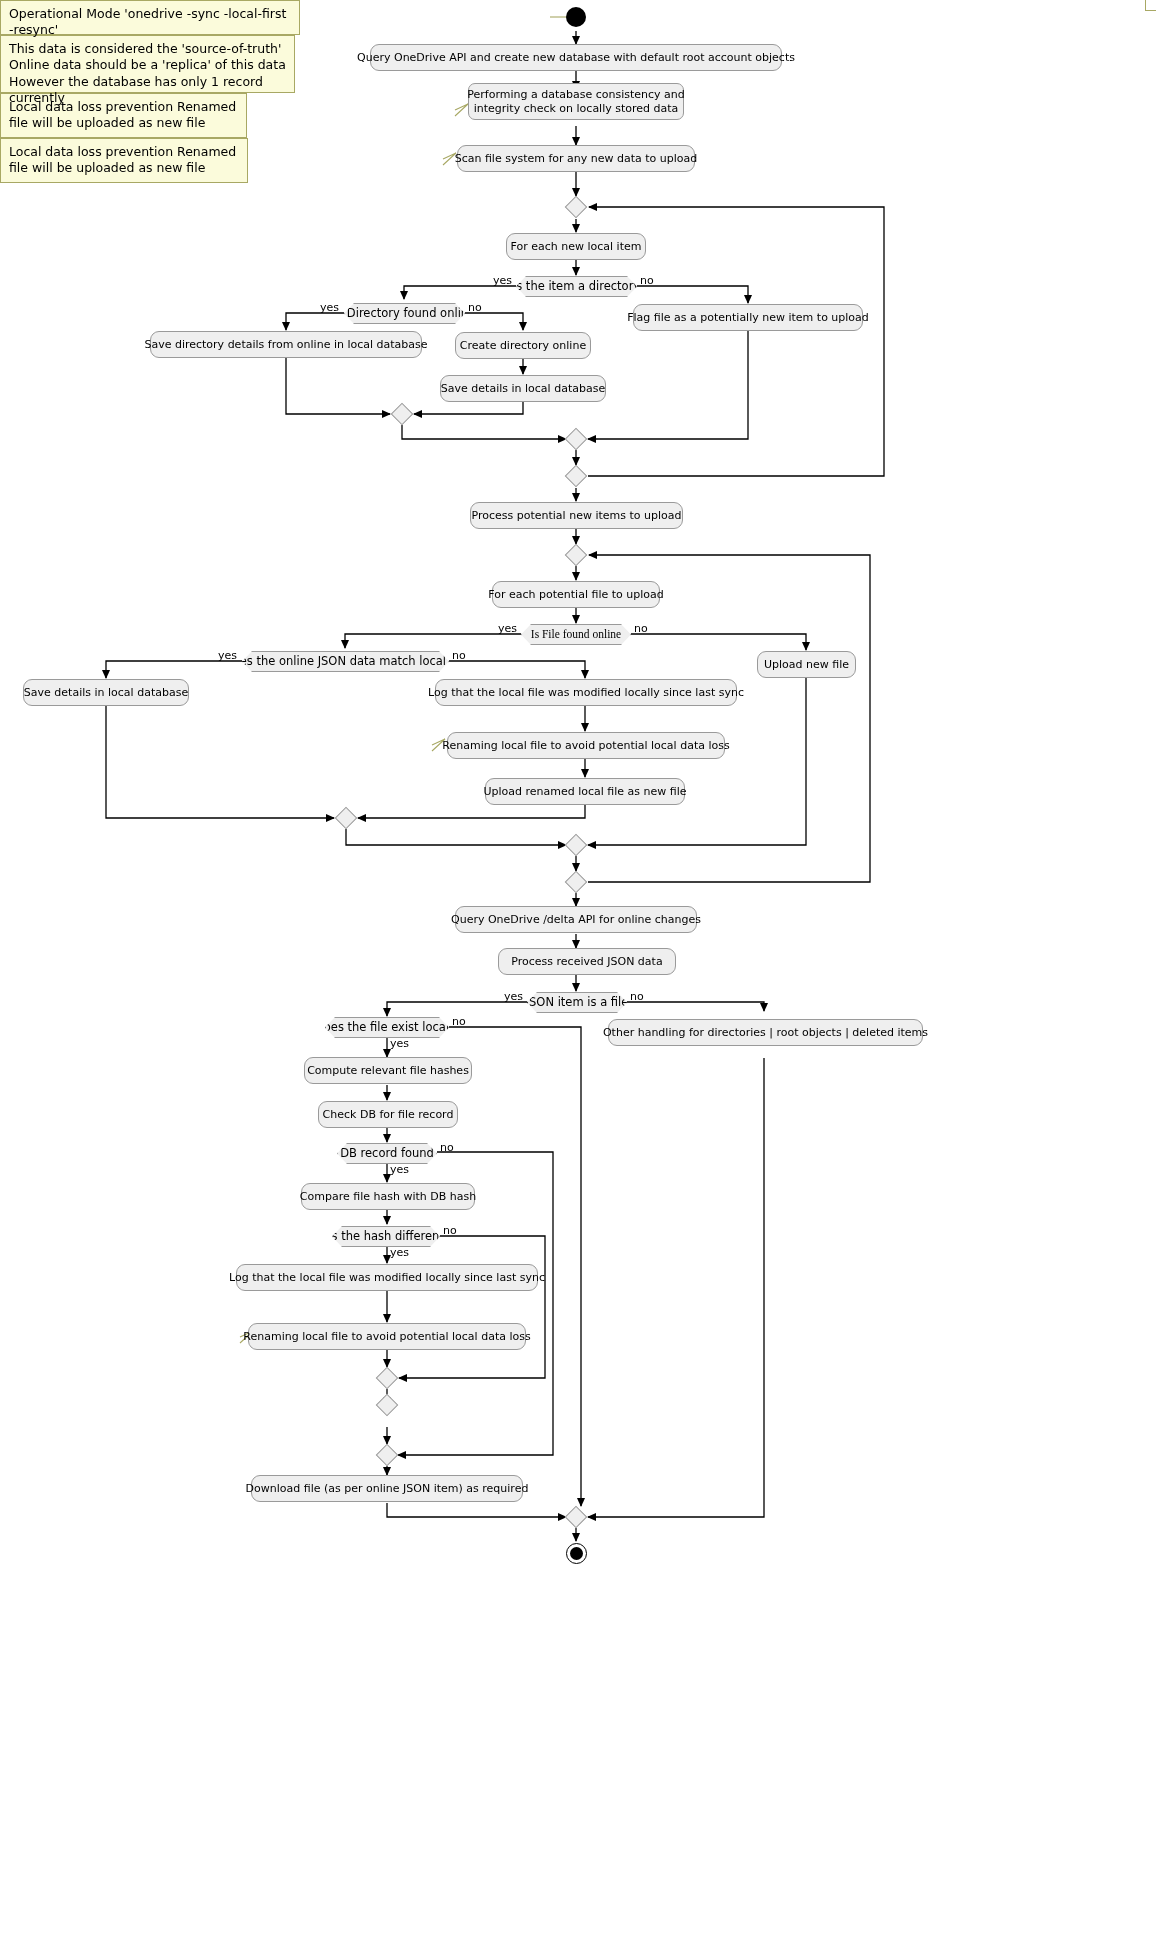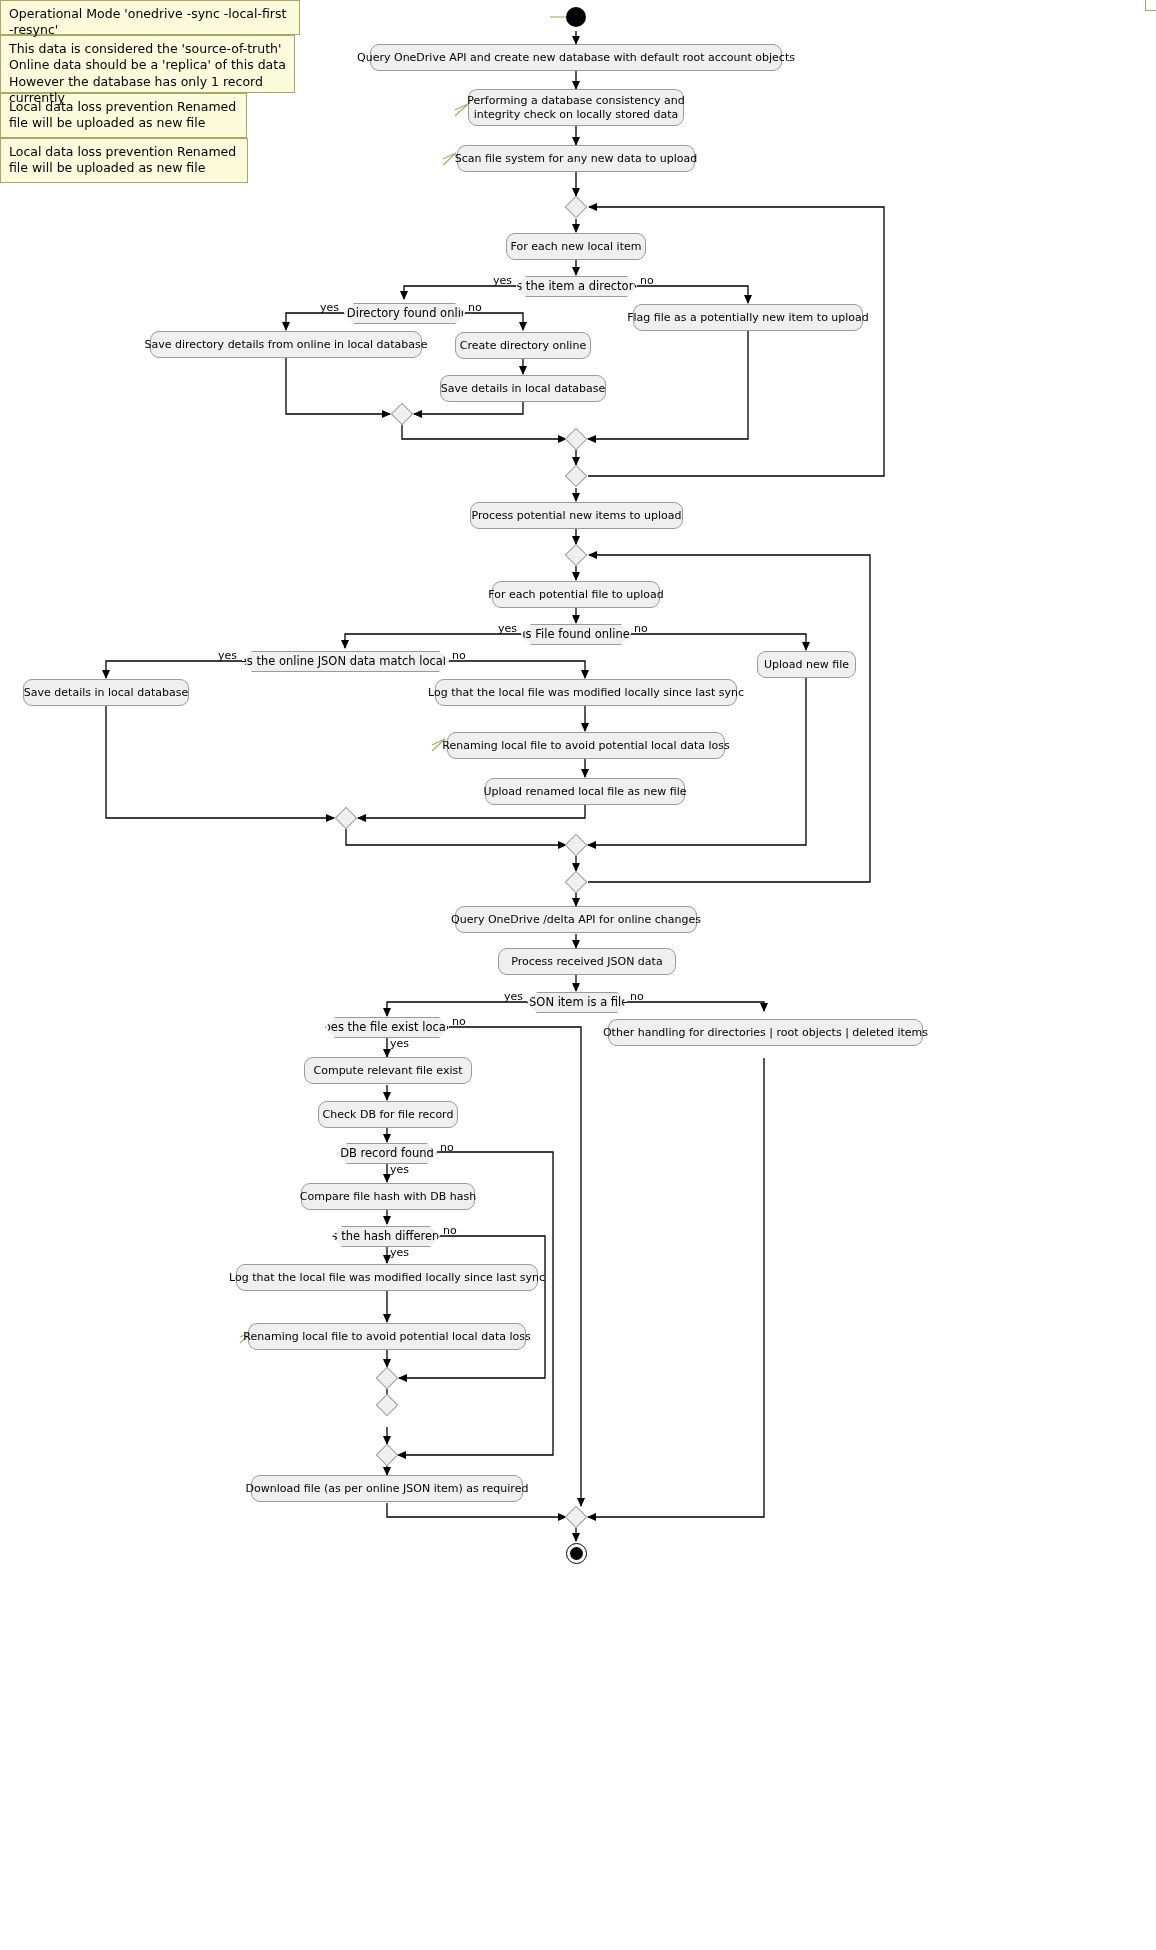--- a/index.html
+++ b/index.html
@@ -254,21 +254,21 @@
 
 
   <div class="note" style="left:203px; top:729px; width:229px; height:33px;">Local data loss prevention
 Renamed file will be uploaded as new file</div>
 
   <div class="note" style="left:10px; top:1321px; width:230px; height:33px;">Local data loss prevention
 Renamed file will be uploaded as new file</div>
 
   <div class="node activity" style="left:370px; top:44px; width:412px; height:27px;">Query OneDrive API and create new database with default root account objects</div>
 
-  <div class="node activity" style="left:468px; top:89px; width:216px; height:37px;">Performing a database consistency and
+  <div class="node activity" style="left:468px; top:83px; width:216px; height:37px;border-radius:7px;">Performing a database consistency and
 integrity check on locally stored data</div>
 
   <div class="node activity" style="left:457px; top:145px; width:238px; height:27px;">Scan file system for any new data to upload</div>
 
   <div class="node activity" style="left:506px; top:233px; width:140px; height:27px;">For each new local item</div>
 
   <div class="node activity" style="left:150px; top:331px; width:272px; height:27px;">Save directory details from online in local database</div>
 
   <div class="node activity" style="left:455px; top:332px; width:136px; height:27px;">Create directory online</div>
 
@@ -289,41 +289,41 @@
   <div class="node activity" style="left:485px; top:778px; width:200px; height:27px;">Upload renamed local file as new file</div>
 
   <div class="node activity" style="left:757px; top:651px; width:99px; height:27px;">Upload new file</div>
 
   <div class="node activity" style="left:455px; top:906px; width:242px; height:27px;">Query OneDrive /delta API for online changes</div>
 
   <div class="node activity" style="left:498px; top:948px; width:178px; height:27px;">Process received JSON data</div>
 
   <div class="node activity" style="left:608px; top:1019px; width:315px; height:27px;">Other handling for directories | root objects | deleted items</div>
 
-  <div class="node activity" style="left:304px; top:1057px; width:168px; height:27px;">Compute relevant file exist</div>
+  <div class="node activity" style="left:304px; top:1057px; width:168px; height:27px;">Compute relevant file hashes</div>
 
   <div class="node activity" style="left:318px; top:1101px; width:140px; height:27px;">Check DB for file record</div>
 
   <div class="node activity" style="left:301px; top:1183px; width:174px; height:27px;">Compare file hash with DB hash</div>
 
   <div class="node activity" style="left:236px; top:1264px; width:302px; height:27px;">Log that the local file was modified locally since last sync</div>
 
   <div class="node activity" style="left:248px; top:1323px; width:278px; height:27px;">Renaming local file to avoid potential local data loss</div>
 
   <div class="node activity" style="left:251px; top:1475px; width:272px; height:27px;">Download file (as per online JSON item) as required</div>
 
   <div class="node decision" style="left:516px; top:276px; width:121px; height:21px;">Is the item a directory</div>
   <div class="edge-label" style="left:493px; top:274px;">yes</div>
   <div class="edge-label" style="left:640px; top:274px;">no</div>
 
   <div class="node decision" style="left:344px; top:303px; width:121px; height:21px;">Is Directory found online</div>
   <div class="edge-label" style="left:320px; top:301px;">yes</div>
   <div class="edge-label" style="left:468px; top:301px;">no</div>
 
-  <div class="node decision" style="left:521px; top:624px; width:110px; height:21px;">Is File found online</div>
+  <div class="node decision" style="left:521px; top:624px; width:110px; height:21px;font-family:Liberation Serif, serif;">Is File found online</div>
   <div class="edge-label" style="left:498px; top:622px;">yes</div>
   <div class="edge-label" style="left:634px; top:622px;">no</div>
 
   <div class="node decision" style="left:242px; top:651px; width:207px; height:21px;">Does the online JSON data match local file</div>
   <div class="edge-label" style="left:218px; top:649px;">yes</div>
   <div class="edge-label" style="left:452px; top:649px;">no</div>
 
   <div class="node decision" style="left:527px; top:992px; width:100px; height:21px;">JSON item is a file</div>
   <div class="edge-label" style="left:504px; top:990px;">yes</div>
   <div class="edge-label" style="left:630px; top:990px;">no</div>

